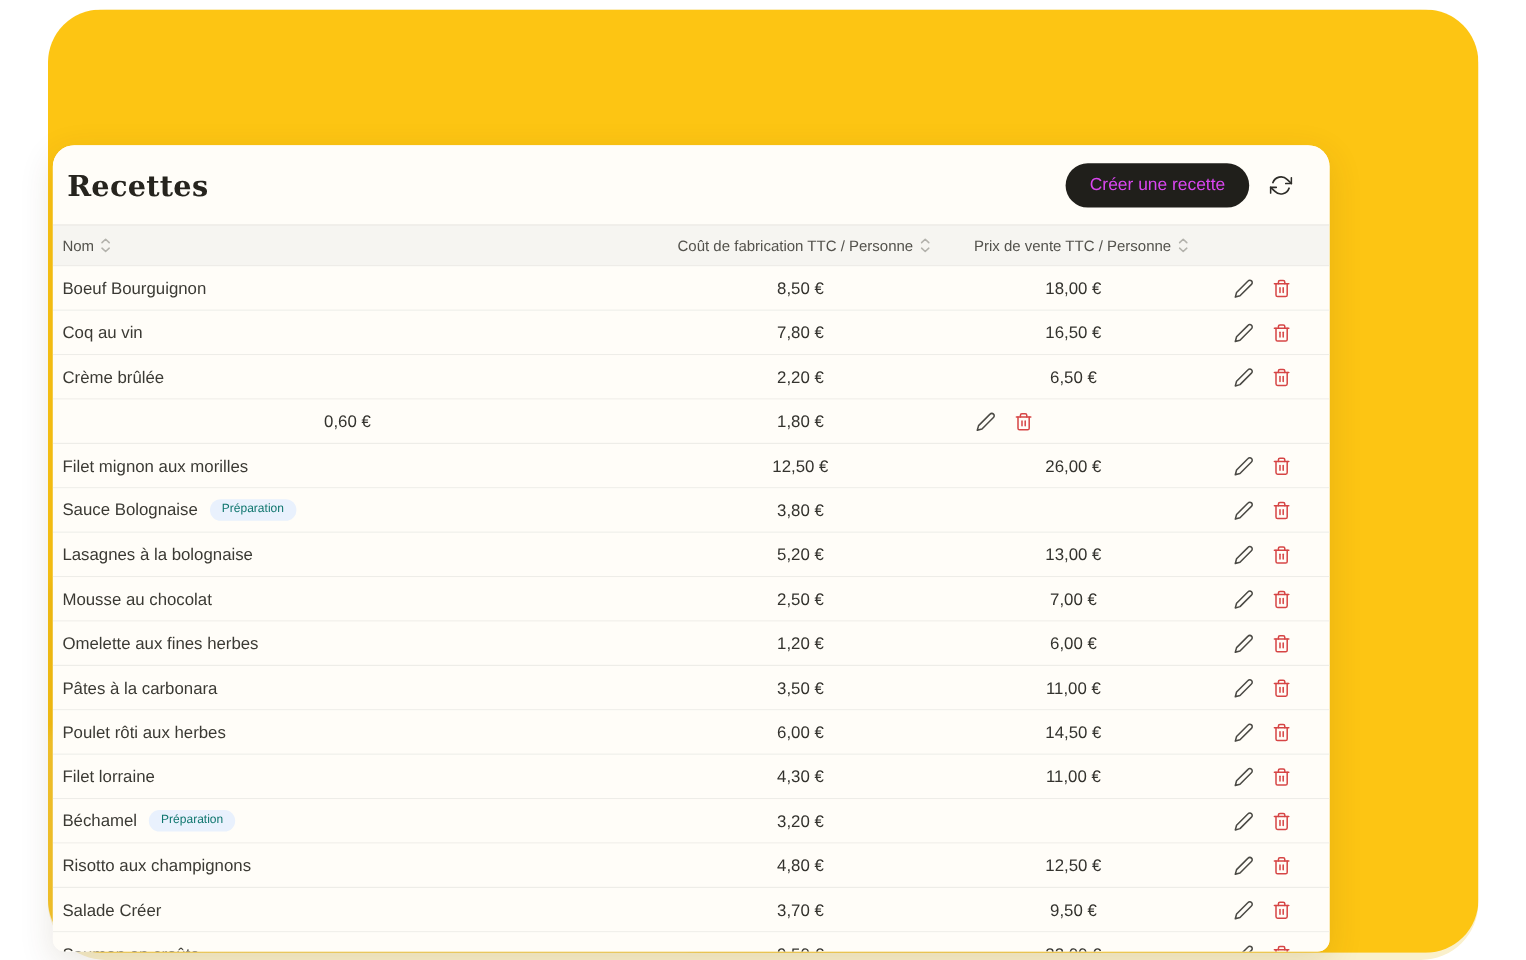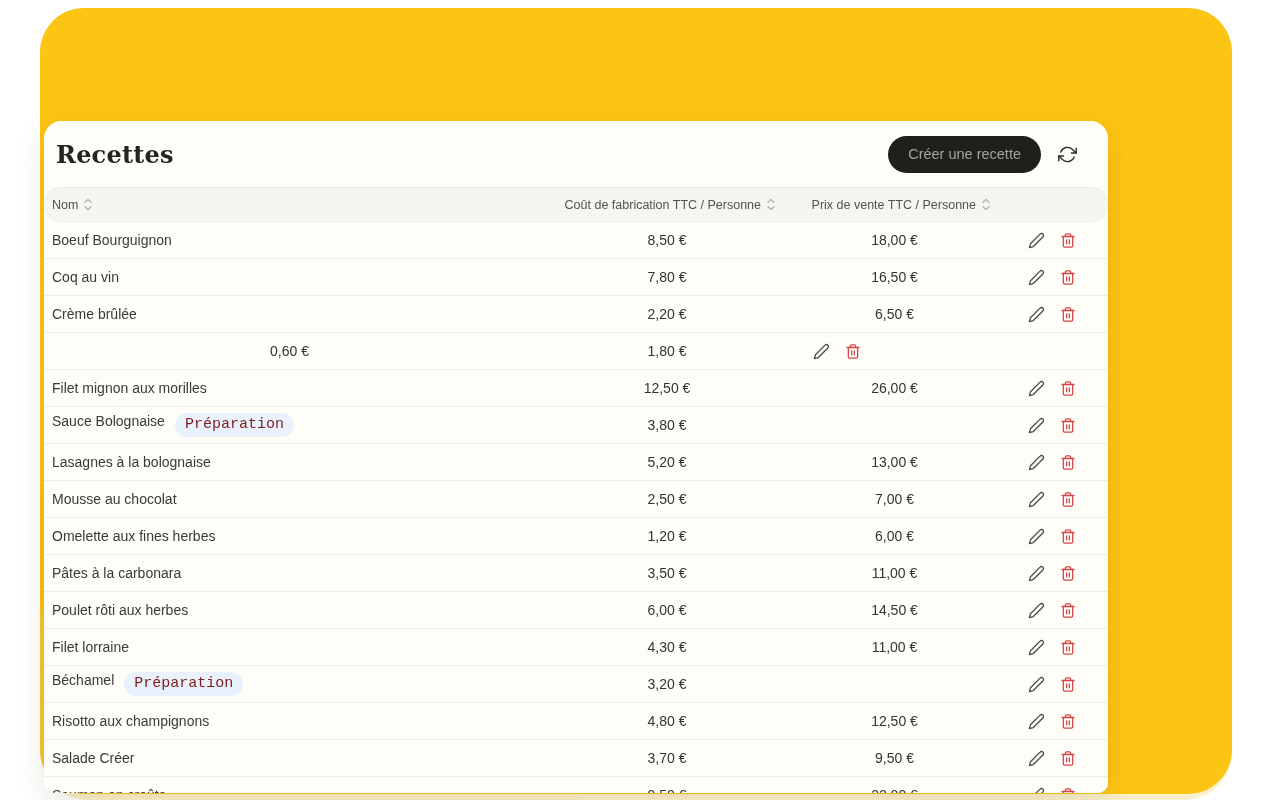--- a/index.html
+++ b/index.html
@@ -26,42 +26,42 @@
   .card-header{
     display:flex;align-items:center;justify-content:space-between;
     height:66px;padding:0 30px 0 8px;background:#fffdf8;
   }
   .card-header h1{
     margin:4px;font-family:"DejaVu Serif","Liberation Serif",serif;
     font-size:24px;font-weight:700;color:#26241e;letter-spacing:.2px;
   }
   .header-actions{display:flex;align-items:center;gap:16px;}
   .create-btn{
-    background:#201f1b;color:#a3a3a3;border:none;border-radius:19px;height:37px;
+    background:#201f1b;color:#d946ef;border:none;border-radius:19px;height:37px;
     padding:0 20px;font-size:14.5px;font-family:inherit;cursor:pointer;white-space:nowrap;
   }
   .refresh-btn{background:none;border:none;padding:1px;cursor:pointer;display:flex;align-items:center;}
   .thead{
     display:grid;grid-template-columns:1fr 240px 215px 94px;height:33px;align-items:center;
     background:#f6f5f1;border-top:1px solid #eceae5;border-bottom:1px solid #eceae5;
-    font-size:12.5px;color:#53524c;border-radius:17px;
+    font-size:12.5px;color:#53524c;
   }
   .th{display:flex;align-items:center;gap:6px;cursor:pointer;}
   .th.name{padding-left:8px;}
   .th.num{justify-content:flex-end;padding-right:24px;align-items:center;}
   .tr{
     display:grid;grid-template-columns:1fr 240px 215px 94px;height:36px;align-items:center;
     border-bottom:1px solid #eeede8;font-size:14px;color:#3b3a34;background:#fffdf8;
   }
   .td.name{padding-left:8px;display:flex;align-items:flex-start;gap:10px;min-width:0;}
   .td.num{text-align:center;padding-right:24px;color:#34332e;}
   .td.actions{display:flex;align-items:center;gap:15px;padding-left:14px;}
   .badge{
-    background:#e9f1fd;color:#7f1d1d;font-size:15px;font-weight:500;
-    padding:3px 10px;border-radius:999px;line-height:1.25;white-space:nowrap;font-family:Liberation Mono, monospace;
+    background:#e9f1fd;color:#0f766e;font-size:10px;font-weight:500;
+    padding:3px 10px;border-radius:999px;line-height:1.25;white-space:nowrap;
   }
   .iconbtn{background:none;border:none;padding:0;margin:0;cursor:pointer;display:flex;align-items:center;}
   svg{display:block;}
 </style>
 </head>
 <body>
 
 <div class="stage">
   <div class="bg-pale"></div>
   <div class="bg-yellow"></div>

